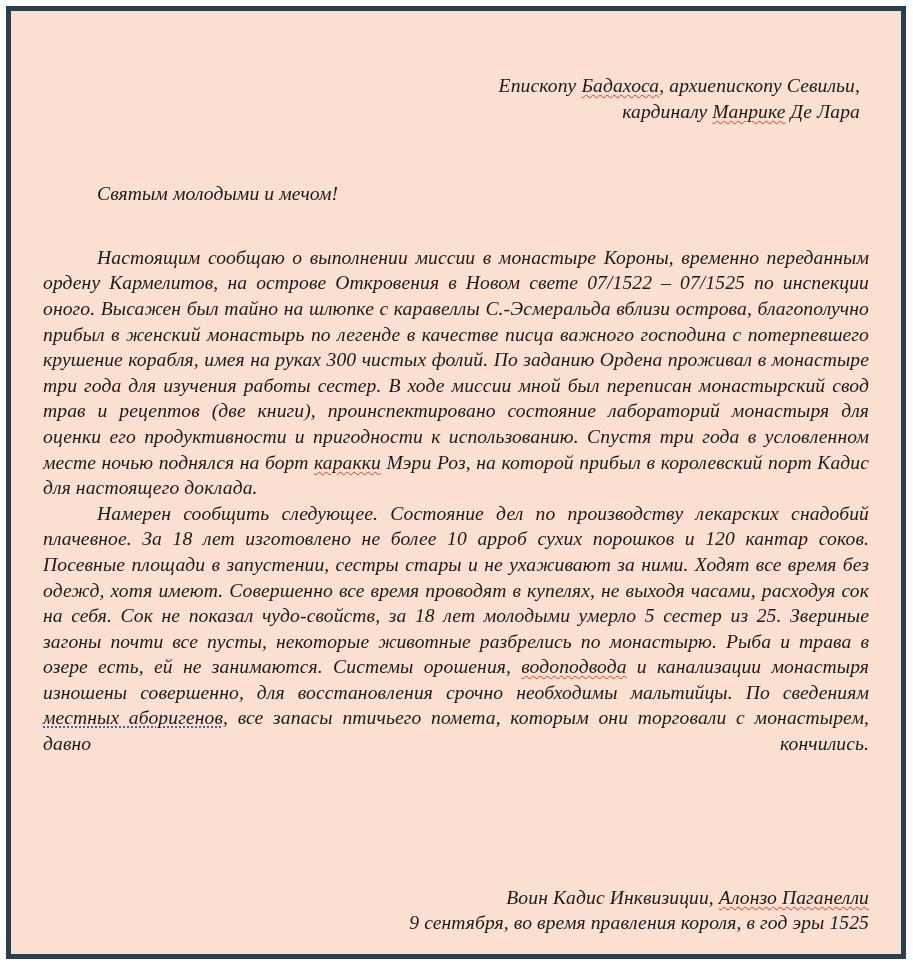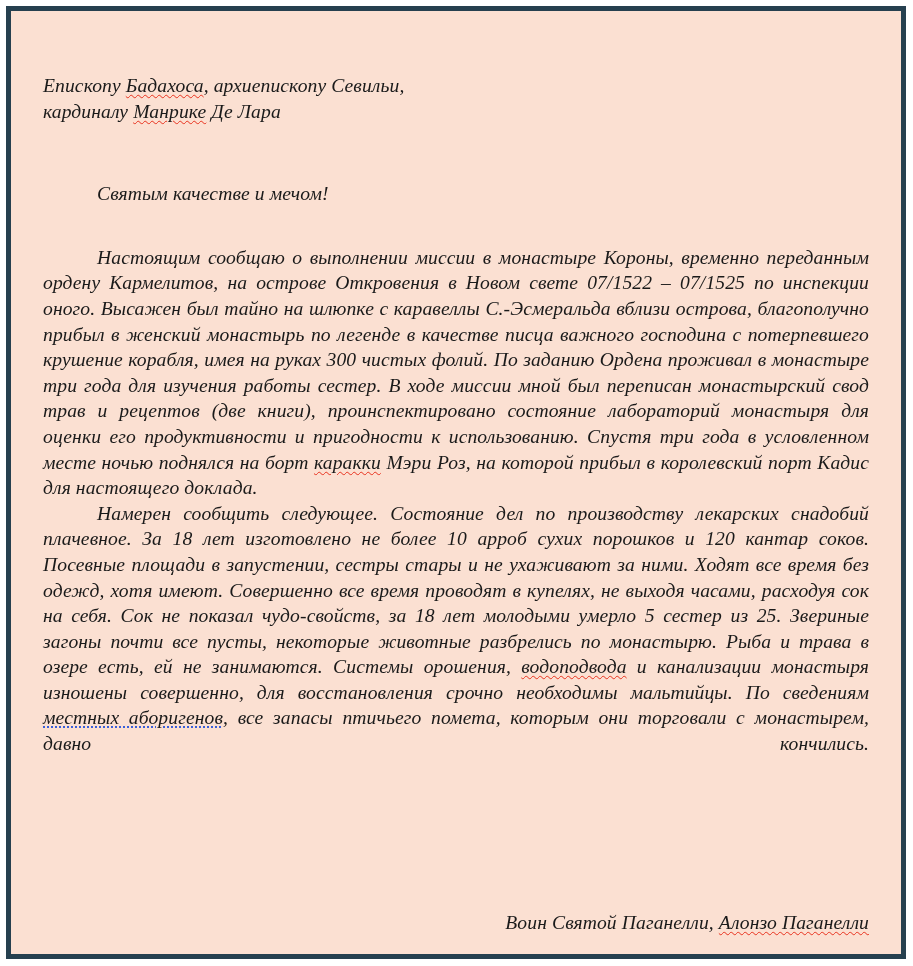--- a/index.html
+++ b/index.html
@@ -35,20 +35,21 @@
   .doc-body {
     font-style: italic;
     font-size: 19.6px;
     line-height: 25.6px;
     color: #1a1a1a;
     letter-spacing: 0.1px;
   }
 
   
   .addressee {
+    text-align: right;
     margin: 0 9px 0 0;
   }
   .addressee .line { white-space: nowrap; }
 
   
   .salutation {
     margin-top: 57px;
     margin-left: 54px;
   }
 
@@ -96,30 +97,31 @@
 
 <div class="page">
   <div class="sheet">
 
     <div class="doc-body addressee">
       <div class="line"><span>Епископу </span><span class="sp">Бадахоса</span><span>, архиепископу Севильи,</span></div>
       <div class="line"><span>кардиналу </span><span class="sp">Манрике</span><span> Де Лара</span></div>
     </div>
 
     <div class="doc-body salutation">
-      <div class="line">Святым качестве и мечом!</div>
+      <div class="line">Святым молодыми и мечом!</div>
     </div>
 
     <div class="doc-body body-blocks">
 
       <p class="para"><span>Настоящим сообщаю о выполнении миссии в монастыре Короны, временно переданным ордену Кармелитов, на острове Откровения в Новом свете 07/1522 – 07/1525 по инспекции оного. Высажен был тайно на шлюпке с каравеллы С.-Эсмеральда вблизи острова, благополучно прибыл в женский монастырь по легенде в качестве писца важного господина с потерпевшего крушение корабля, имея на руках 300 чистых фолий. По заданию Ордена проживал в монастыре три года для изучения работы сестер. В ходе миссии мной был переписан монастырский свод трав и рецептов (две книги), проинспектировано состояние лабораторий монастыря для оценки его продуктивности и пригодности к использованию. Спустя три года в условленном месте ночью поднялся на борт </span><span class="sp">каракки</span><span> Мэри Роз, на которой прибыл в королевский порт Кадис для настоящего доклада.</span></p>
 
       <p class="para"><span>Намерен сообщить следующее. Состояние дел по производству лекарских снадобий плачевное. За 18 лет изготовлено не более 10 appoб сухих порошков и 120 кантар соков. Посевные площади в запустении, сестры стары и не ухаживают за ними. Ходят все время без одежд, хотя имеют. Совершенно все время проводят в купелях, не выходя часами, расходуя сок на себя. Сок не показал чудо-свойств, за 18 лет молодыми умерло 5 сестер из 25. Звериные загоны почти все пусты, некоторые животные разбрелись по монастырю. Рыба и трава в озере есть, ей не занимаются. Системы орошения, </span><span class="sp">водоподвода</span><span> и канализации монастыря изношены совершенно, для восстановления срочно необходимы мальтийцы. По сведениям </span><span class="gr">местных аборигенов</span><span>, все запасы птичьего помета, которым они торговали с монастырем, давно кончились.</span></p>
 
 
     </div>
 
     <div class="doc-body signature">
-      <div class="line"><span>Воин Святой Паганелли, </span><span class="sp">Алонзо Паганелли</span></div>
+      <div class="line"><span>Воин Кадис Инквизиции, </span><span class="sp">Алонзо Паганелли</span></div>
+      <div class="line">9 сентября, во время правления короля, в год эры 1525</div>
     </div>
 
   </div>
 </div>
 
 </body></html>

